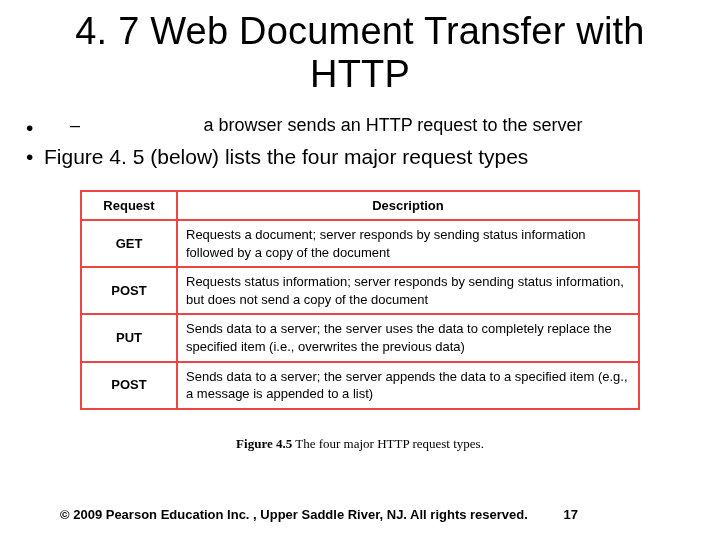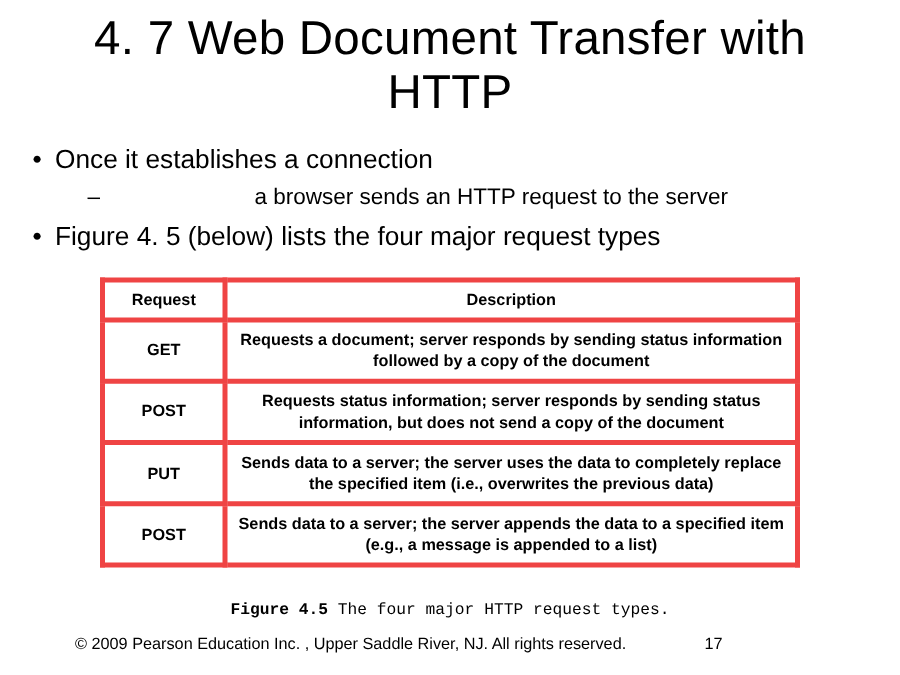--- a/index.html
+++ b/index.html
@@ -67,68 +67,68 @@
   .table-wrap {
     margin: 18px auto 0 auto;
     width: 560px;
   }
   table {
     border-collapse: collapse;
     width: 100%;
     font-family: Arial, Helvetica, sans-serif;
   }
   th, td {
-    border: 4px solid #ef4444;
+    border: 2px solid #ef4444;
     padding: 5px 8px;
     vertical-align: top;
     font-size: 13px;
     line-height: 1.35;
   }
   th {
     font-weight: bold;
     text-align: center;
   }
   td.req {
     font-weight: bold;
     text-align: center;
     width: 78px;
     vertical-align: middle;
   }
   td.desc {
-    font-weight: bold;
-    text-align: center;
+    font-weight: normal;
+    text-align: left;
   }
   .caption {
     text-align: center;
     font-size: 13px;
-    font-family: Liberation Mono, monospace;
+    font-family: Liberation Serif, serif;
     margin-top: 26px;
   }
   .caption .figlabel { font-weight: bold; }
   .footer {
     position: absolute;
     bottom: 18px;
     left: 0;
     width: 608px;
     box-sizing: border-box;
     padding: 0 28px 0 60px;
     font-size: 13px;
+    font-weight: bold;
   }
   .copyright { display: inline-block; }
   .pagenum { position: absolute; right: 30px; bottom: 0; }
 </style>
 </head>
 <body>
 
 <div class="slide">
   <div class="title">4. 7  Web Document Transfer with HTTP</div>
 
   <ul class="bullets">
     <li>
-      <span>Once it establishes a connection</span>
       <ul class="subbullets">
         <li>a browser sends an HTTP request to the server</li>
       </ul>
     </li>
     <li>
       <span>Figure 4. 5 (below) lists the four major request types</span>
     </li>
   </ul>
 
   <div class="table-wrap">

